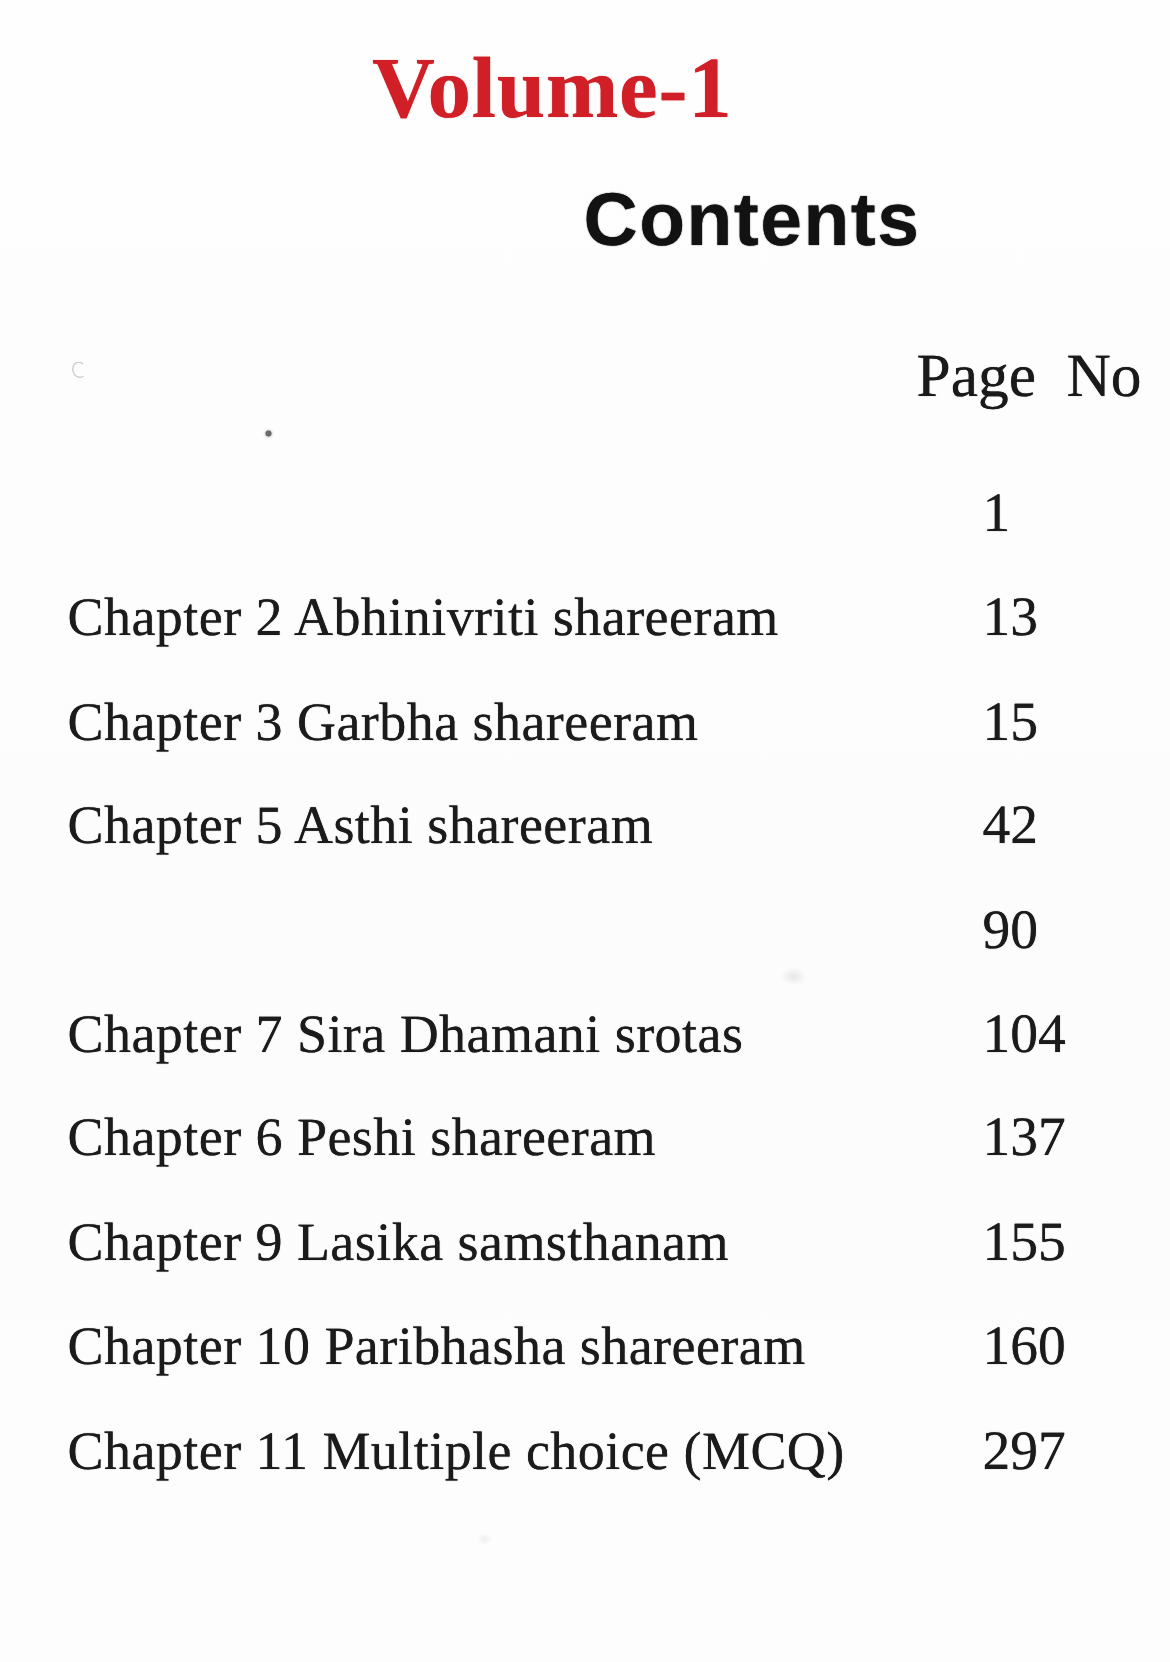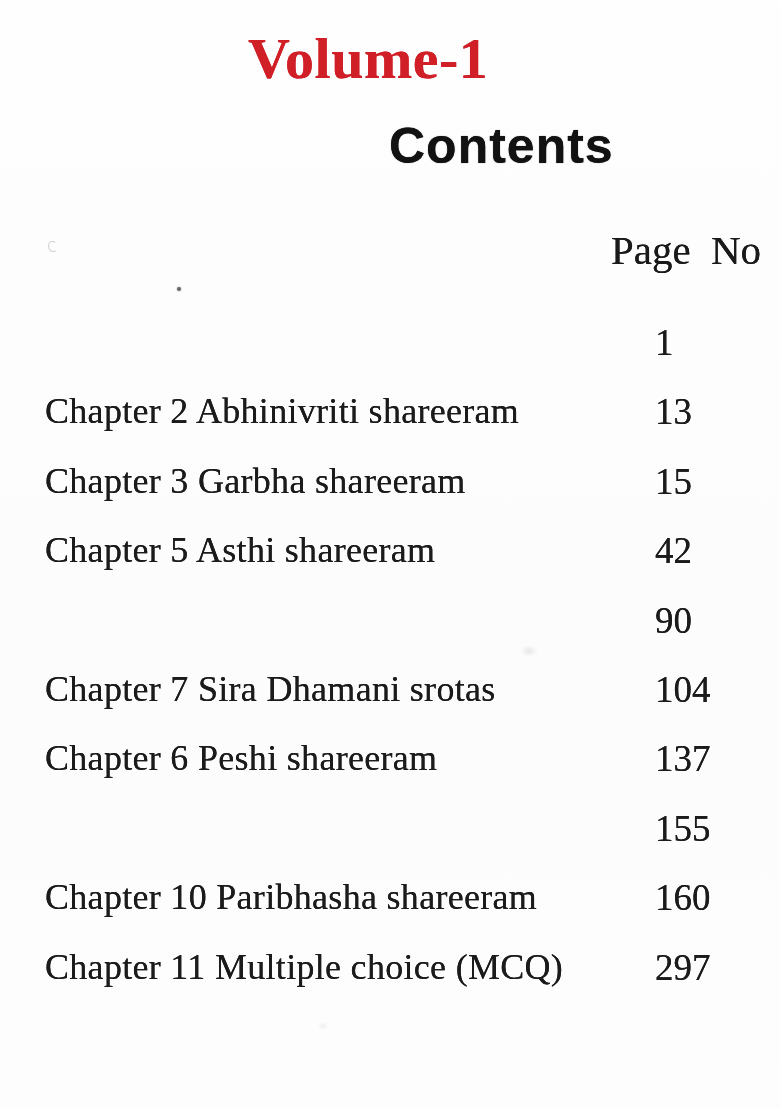--- a/index.html
+++ b/index.html
@@ -150,20 +150,21 @@
     </div>
     <div class="toc-row">
       <span class="toc-title">Chapter 7 Sira Dhamani srotas</span>
       <span class="toc-page">104</span>
     </div>
     <div class="toc-row">
       <span class="toc-title">Chapter 6 Peshi shareeram</span>
       <span class="toc-page">137</span>
     </div>
     <div class="toc-row">
+      <span class="toc-title">Chapter 9 Lasika samsthanam</span>
       <span class="toc-page">155</span>
     </div>
     <div class="toc-row">
       <span class="toc-title">Chapter 10 Paribhasha shareeram</span>
       <span class="toc-page">160</span>
     </div>
     <div class="toc-row">
       <span class="toc-title">Chapter 11 Multiple choice (MCQ)</span>
       <span class="toc-page">297</span>
     </div>

